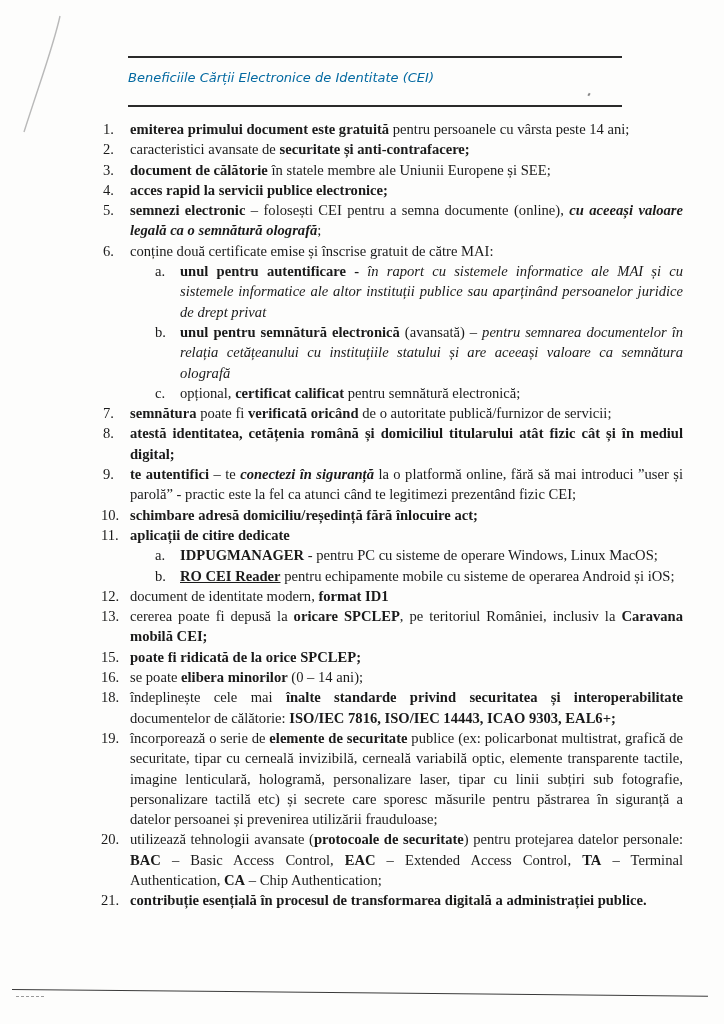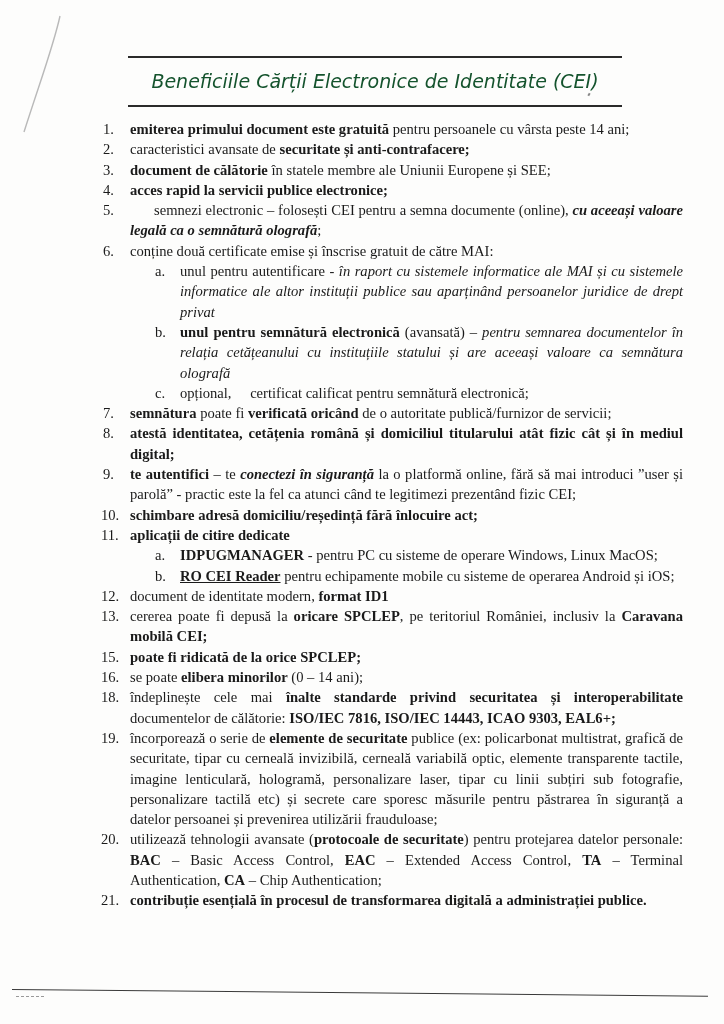--- a/index.html
+++ b/index.html
@@ -11,23 +11,23 @@
   }
   .stroke {
     position: absolute; left: 20px; top: 14px; width: 44px; height: 120px;
   }
   .rule { position: absolute; height: 1.6px; background: #2a2a2a; }
   .rule.top { left: 128px; width: 494px; top: 56px; }
   .rule.mid { left: 128px; width: 494px; top: 105px; }
   .rule.bottom { left: 12px; width: 696px; top: 989px; transform: rotate(0.55deg); transform-origin: left center; background:#3a3a3a; height: 1.4px; }
   .title {
     position: absolute; left: 128px; width: 494px; top: 70px;
-    text-align: center;
+    text-align: left;
     font-family: "DejaVu Sans", "Liberation Sans", sans-serif;
-    font-style: italic; font-size: 19px; color: #14532d;
+    font-style: italic; font-size: 13px; color: #0369a1;
   }
   .list {
     position: absolute; left: 103px; width: 580px; top: 119px;
     font-size: 14.6px; line-height: 20.3px;
   }
   .item { position: relative; padding-left: 27px; }
   .item .num { position: absolute; left: 0; top: 0; }
   .item.two .num { left: -2px; }
   .sub { position: relative; padding-left: 77px; }
   .sub .letter { position: absolute; left: 52px; top: 0; }
@@ -45,25 +45,25 @@
 <div class="rule top"></div>
 <div class="title">Beneficiile Cărții Electronice de Identitate (CEI)</div>
 <div class="stray"></div>
 <div class="rule mid"></div>
 
 <div class="list" id="benefits-list">
     <div class="item j"><span class="num">1.</span><span class="b" style="font-weight: bold;">emiterea primului document este gratuită</span><span> pentru persoanele cu vârsta peste 14 ani;</span></div>
     <div class="item j"><span class="num">2.</span><span>caracteristici avansate de </span><span class="b" style="font-weight: bold;">securitate și anti-contrafacere;</span></div>
     <div class="item j"><span class="num">3.</span><span class="b" style="font-weight: bold;">document de călătorie</span><span> în statele membre ale Uniunii Europene și SEE;</span></div>
     <div class="item j"><span class="num">4.</span><span class="b" style="font-weight: bold;">acces rapid la servicii publice electronice;</span></div>
-    <div class="item j"><span class="num">5.</span><span class="b" style="font-weight: normal; margin-left: 24px;">semnezi electronic</span><span> – folosești CEI pentru a semna documente (online), </span><span style="font-weight: bold; font-style: italic;">cu aceeași valoare legală ca o semnătură olografă</span><span>;</span></div>
+    <div class="item j"><span class="num">5.</span><span class="b" style="font-weight: bold;">semnezi electronic</span><span> – folosești CEI pentru a semna documente (online), </span><span style="font-weight: bold; font-style: italic;">cu aceeași valoare legală ca o semnătură olografă</span><span>;</span></div>
     <div class="item j"><span class="num">6.</span><span>conține două certificate emise și înscrise gratuit de către MAI:</span></div>
-    <div class="sub j"><span class="letter">a.</span><span class="b" style="font-weight: normal;">unul pentru autentificare -</span><span style="font-style: italic;"> în raport cu sistemele informatice ale MAI și cu sistemele informatice ale altor instituții publice sau aparținând persoanelor juridice de drept privat</span></div>
+    <div class="sub j"><span class="letter">a.</span><span class="b" style="font-weight: bold;">unul pentru autentificare -</span><span style="font-style: italic;"> în raport cu sistemele informatice ale MAI și cu sistemele informatice ale altor instituții publice sau aparținând persoanelor juridice de drept privat</span></div>
     <div class="sub j"><span class="letter">b.</span><span class="b" style="font-weight: bold;">unul pentru semnătură electronică</span><span> (avansată) – </span><span style="font-style: italic;">pentru semnarea documentelor în relația cetățeanului cu instituțiile statului și are aceeași valoare ca semnătura olografă</span></div>
-    <div class="sub j"><span class="letter">c.</span><span>opțional, </span><span class="b" style="font-weight: normal; margin-left: 15px;">certificat calificat</span><span> pentru semnătură electronică;</span></div>
+    <div class="sub j"><span class="letter">c.</span><span>opțional, </span><span class="b" style="font-weight: bold;">certificat calificat</span><span> pentru semnătură electronică;</span></div>
     <div class="item j"><span class="num">7.</span><span class="b" style="font-weight: bold;">semnătura</span><span> poate fi </span><span class="b" style="font-weight: bold;">verificată oricând</span><span> de o autoritate publică/furnizor de servicii;</span></div>
     <div class="item j"><span class="num">8.</span><span class="b" style="font-weight: bold;">atestă identitatea, cetățenia română și domiciliul titularului atât fizic cât și în mediul digital;</span></div>
     <div class="item j"><span class="num">9.</span><span class="b" style="font-weight: bold;">te autentifici</span><span> – te  </span><span style="font-weight: bold; font-style: italic;">conectezi în siguranță</span><span> la o platformă online, fără să mai introduci ”user și parolă” - practic este la fel ca atunci când te legitimezi prezentând fizic CEI;</span></div>
     <div class="item j two"><span class="num">10.</span><span class="b" style="font-weight: bold;">schimbare adresă domiciliu/reședință fără înlocuire act;</span></div>
     <div class="item j two"><span class="num">11.</span><span class="b" style="font-weight: bold;">aplicații de citire dedicate</span></div>
     <div class="sub j"><span class="letter">a.</span><span class="b" style="font-weight: bold;">IDPUGMANAGER</span><span> - pentru PC cu sisteme de operare Windows, Linux MacOS;</span></div>
     <div class="sub j"><span class="letter">b.</span><span class="b" style="font-weight: bold; text-decoration: underline;">RO CEI Reader</span><span> pentru echipamente mobile cu sisteme de operarea Android și iOS;</span></div>
     <div class="item j two"><span class="num">12.</span><span>document de identitate modern, </span><span class="b" style="font-weight: bold;">format ID1</span></div>
     <div class="item j two"><span class="num">13.</span><span>cererea poate fi depusă la </span><span class="b" style="font-weight: bold;">oricare SPCLEP</span><span>, pe teritoriul României, inclusiv la </span><span class="b" style="font-weight: bold;">Caravana mobilă CEI;</span></div>
     <div class="item j two"><span class="num">15.</span><span class="b" style="font-weight: bold;">poate fi ridicată de la orice SPCLEP;</span></div>

